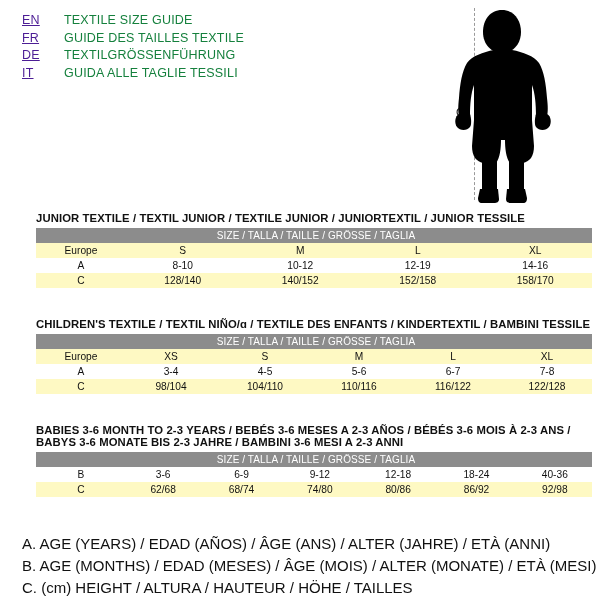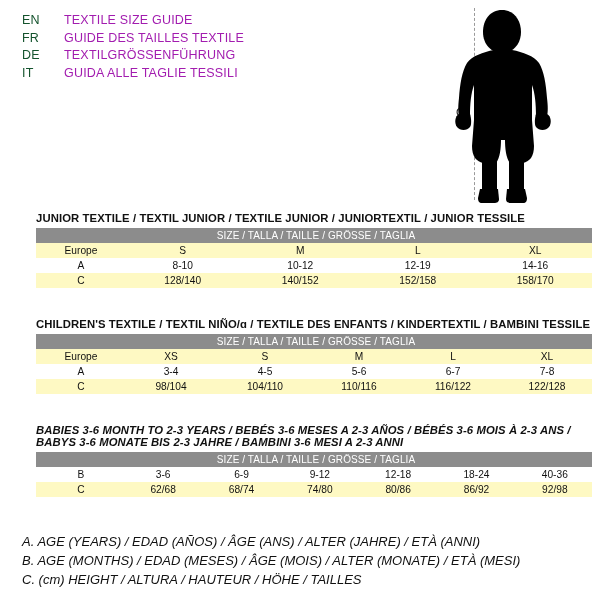--- a/index.html
+++ b/index.html
@@ -28,26 +28,27 @@
     display: flex;
     align-items: baseline;
     line-height: 1.0;
     margin-bottom: 5px;
   }
   .lang-code {
     width: 42px;
     flex: 0 0 42px;
     font-size: 12.5px;
     letter-spacing: 0.2px;
-    color: #14532d;
+    color: #4c1d95;
+    text-decoration: underline;
   }
   .lang-title {
     font-size: 12.5px;
     letter-spacing: 0.2px;
-    color: #a21caf;
+    color: #15803d;
   }
 
   
   .figure-area {
     position: absolute;
     left: 450px;
     top: 6px;
     width: 140px;
     height: 200px;
   }
@@ -105,25 +106,24 @@
   tr.plain td { background: #ffffff; }
   .col-label { width: 86px; }
 
   
   .legend {
     position: absolute;
     left: 22px;
     width: 560px;
   }
   .legend div {
-    font-size: 13px;
+    font-size: 15px;
     color: #111;
     line-height: 1.45;
     white-space: nowrap;
-    font-style: italic;
   }
 </style>
 </head>
 <body>
 
 <div class="header">
   <div class="lang-row">
     <span class="lang-code">EN</span>
     <span class="lang-title">TEXTILE SIZE GUIDE</span>
   </div>
@@ -245,21 +245,21 @@
         <td>104/110</td>
         <td>110/116</td>
         <td>116/122</td>
         <td>122/128</td>
       </tr>
     </tbody>
   </table>
 </div>
 
 <div class="section" style="top:424px;">
-  <div class="section-title" style="white-space:pre-line;font-style:italic;">BABIES 3-6 MONTH TO 2-3 YEARS / BEBÉS 3-6 MESES A 2-3 AÑOS / BÉBÉS 3-6 MOIS À 2-3 ANS /
+  <div class="section-title" style="white-space:pre-line;">BABIES 3-6 MONTH TO 2-3 YEARS / BEBÉS 3-6 MESES A 2-3 AÑOS / BÉBÉS 3-6 MOIS À 2-3 ANS /
 BABYS 3-6 MONATE BIS 2-3 JAHRE / BAMBINI 3-6 MESI A 2-3 ANNI</div>
   <table>
     <colgroup>
       <col class="col-label">
         <col>
         <col>
         <col>
         <col>
         <col>
         <col>

